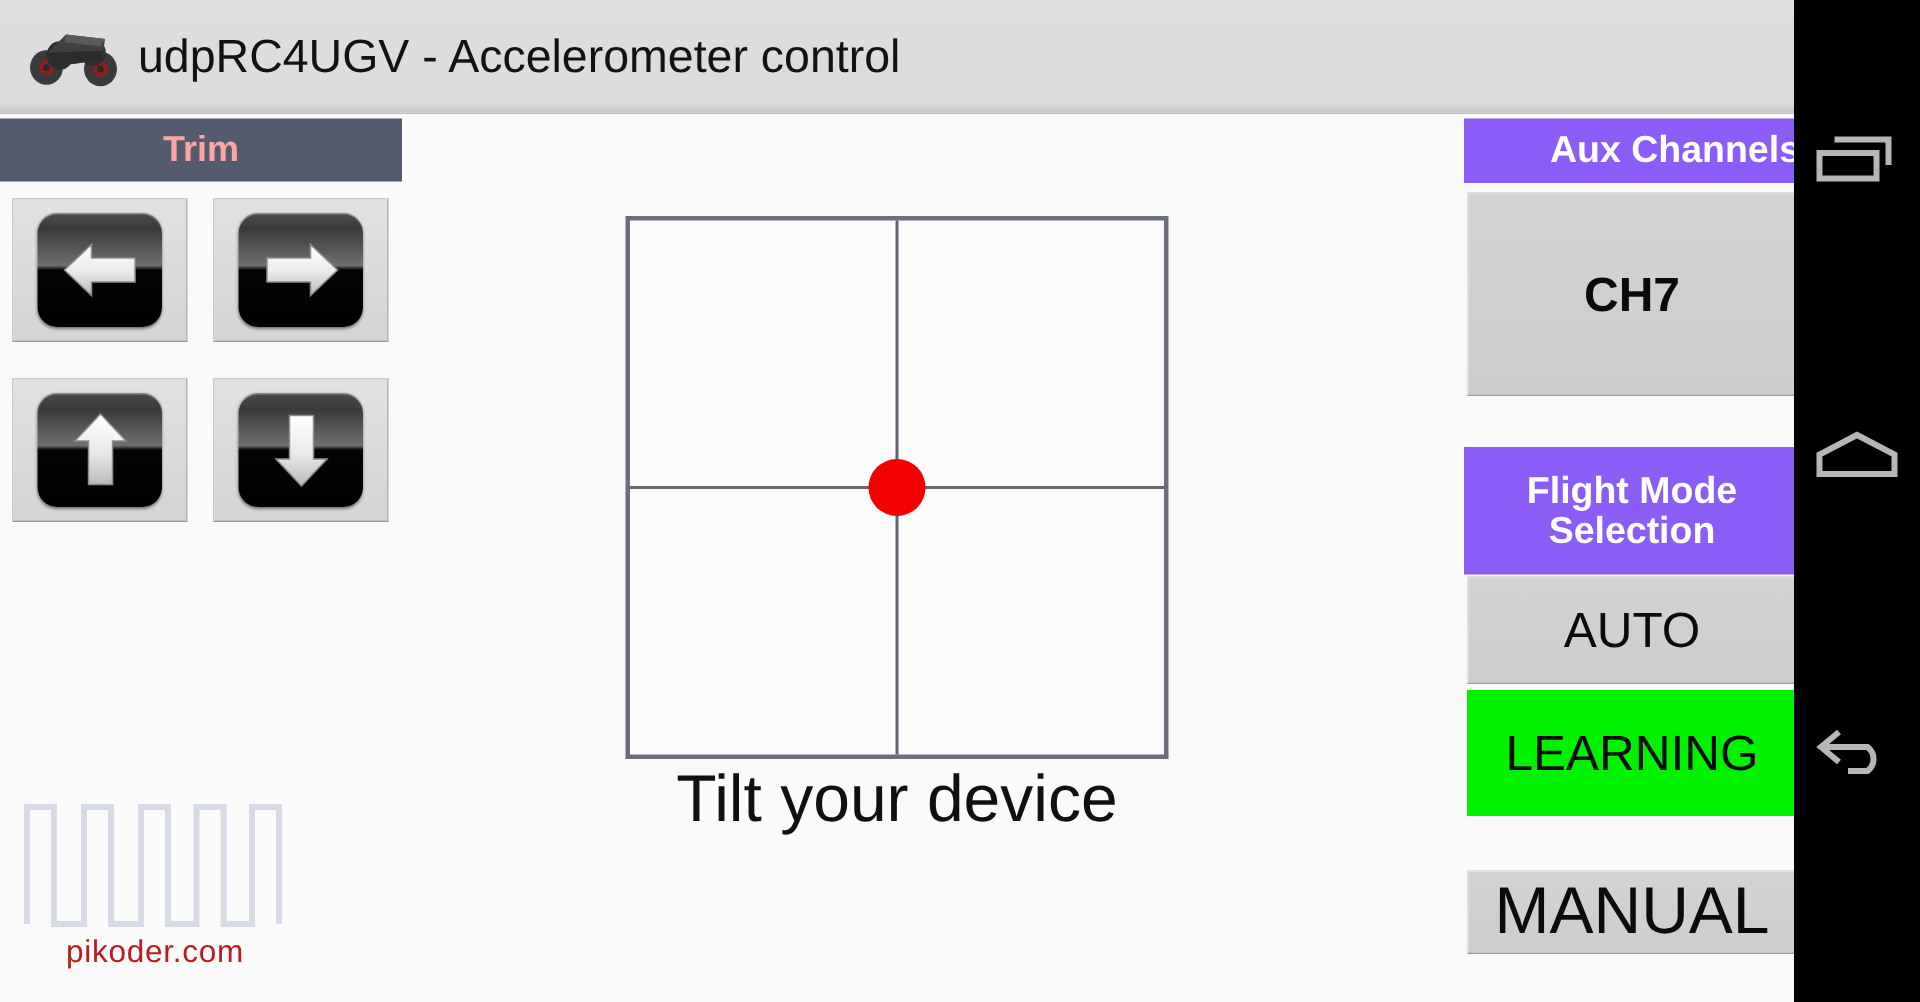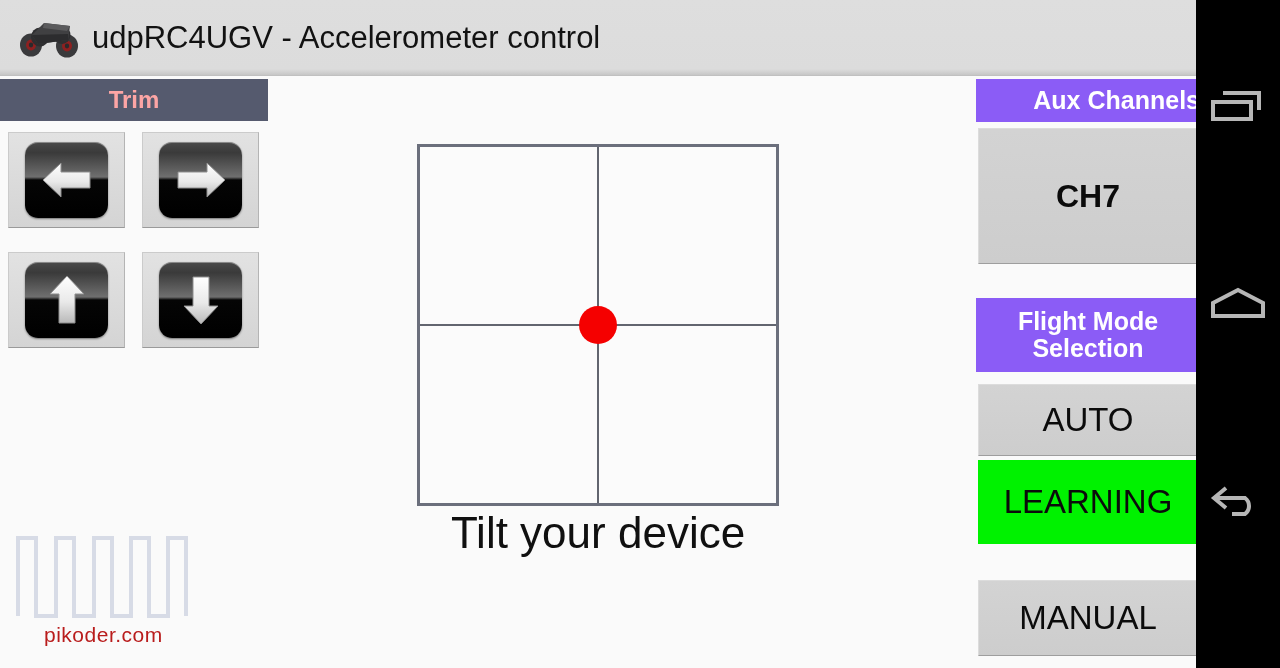--- a/index.html
+++ b/index.html
@@ -178,21 +178,21 @@
     line-height: 1.08;
     box-sizing: border-box;
   }
   #aux-header {
     top: 3px;
     height: 43px;
     font-size: 25px;
   }
   #fm-header {
     top: 222px;
-    height: 74px;
+    height: 85px;
     font-size: 25px;
     padding: 0 24px;
   }
   .panel-btn {
     position: absolute;
     left: 8px;
     width: 220px;
     background: linear-gradient(to bottom, #d3d3d3 0%, #cdcdcd 100%);
     border: 1px solid #dcdcdc;
     border-bottom-color: #9e9e9e;
@@ -217,22 +217,22 @@
   }
   #mode-learning {
     top: 384px;
     height: 84px;
     font-size: 33px;
     background: #00f200;
     border-color: #00f200;
   }
   #mode-manual {
     top: 504px;
-    height: 76px;
-    font-size: 33px;
+    height: 56px;
+    font-size: 44px;
   }
 
   
   #navbar {
     position: absolute;
     right: 0; top: 0;
     width: 84px;
     height: 668px;
     background: #000000;
   }

